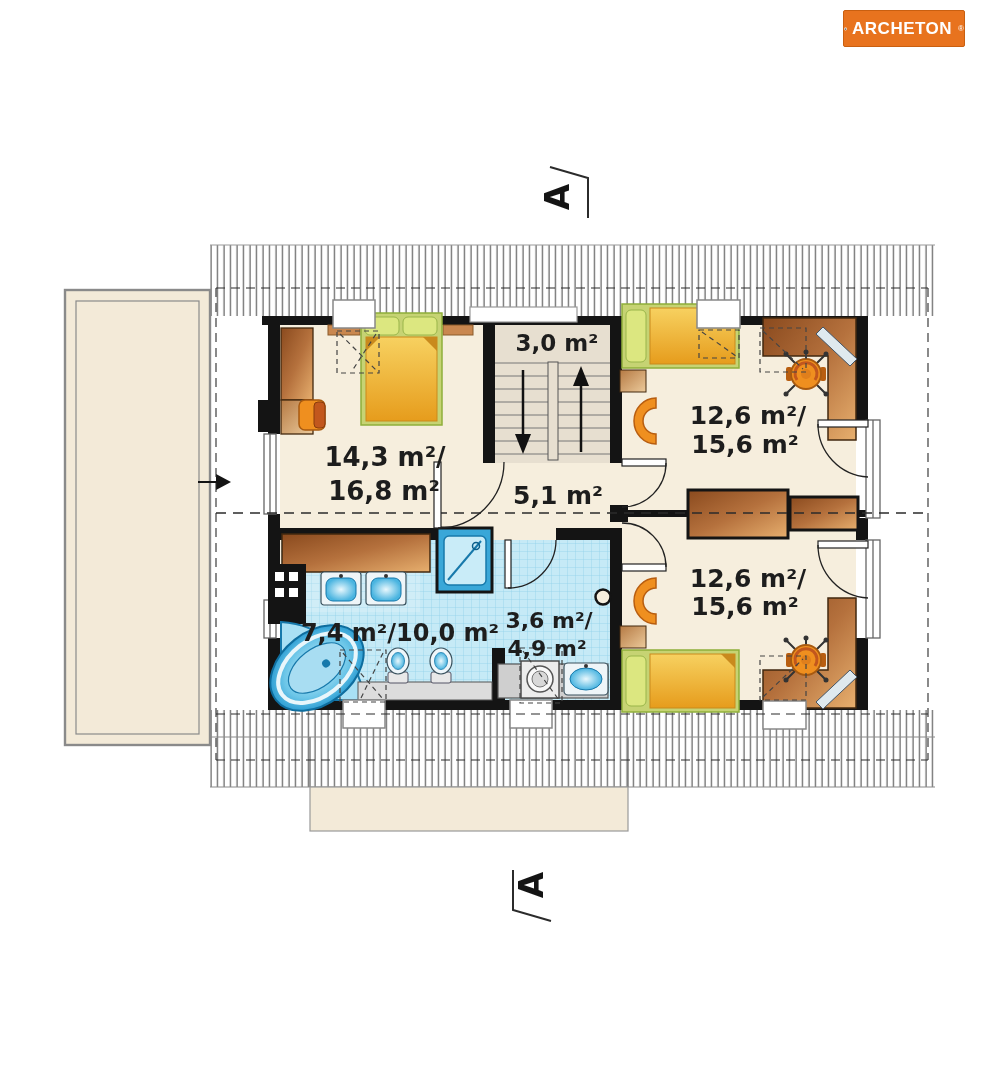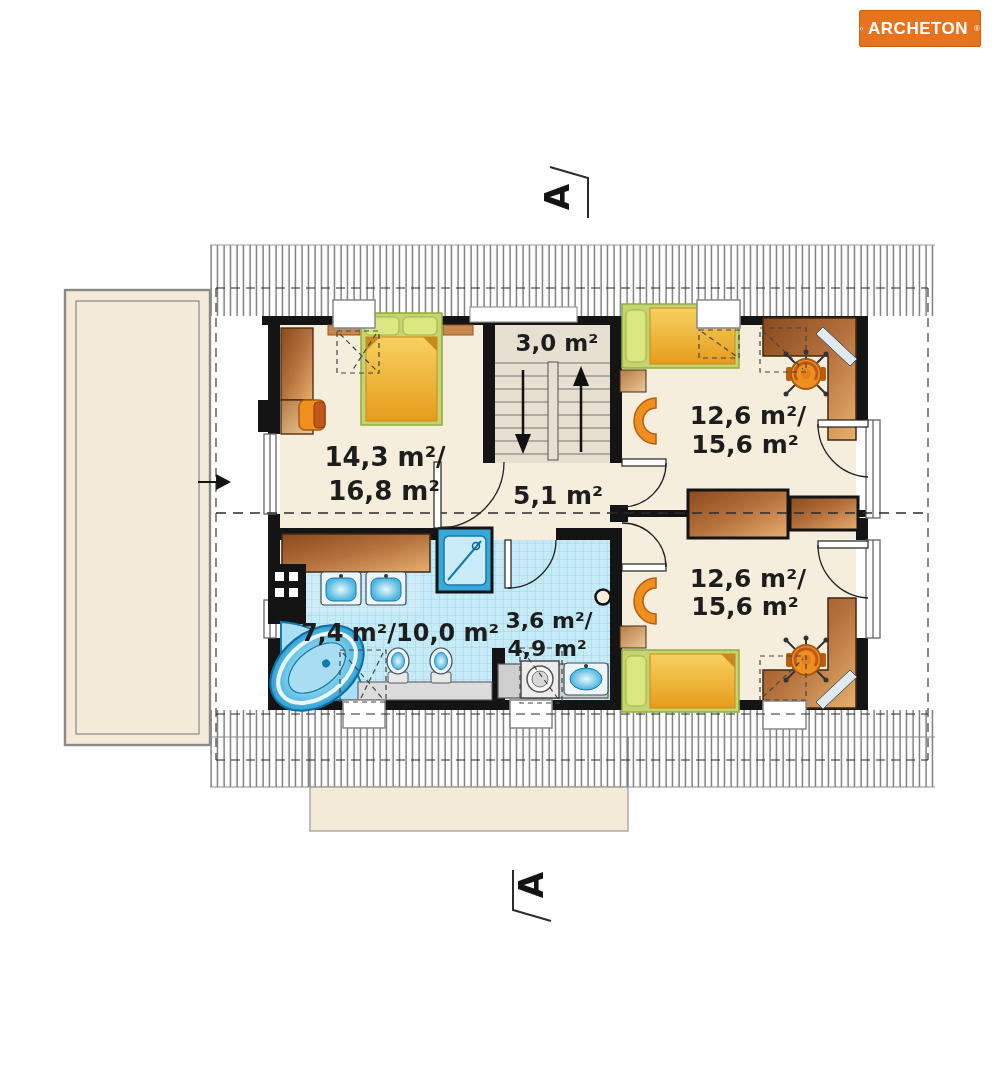--- a/index.html
+++ b/index.html
@@ -1,21 +1,21 @@
 <!DOCTYPE html>
 <html><head>
 <meta charset="utf-8">
 <style>
   html,body{margin:0;padding:0;background:#fff;}
   .stage{position:relative;width:995px;height:1077px;background:#ffffff;overflow:hidden;
          font-family:"DejaVu Sans","Liberation Sans",sans-serif;}
   .plan-svg{position:absolute;left:0;top:0;}
   .logo{position:absolute;left:843px;top:10px;width:122px;height:37px;background:#e8731e;
         border:1px solid #c95f10;border-radius:2px;display:flex;align-items:center;
-        justify-content:center;gap:5px;box-sizing:border-box;margin-left:16px;}
+        justify-content:center;gap:5px;box-sizing:border-box;}
   .logo-text{color:#ffffff;font-weight:bold;font-size:17px;letter-spacing:.5px;
              font-family:"Liberation Sans",sans-serif;line-height:1;}
   .logo-reg{color:#ffffff;font-size:8px;vertical-align:super;line-height:1;margin-left:1px;
             font-family:"Liberation Sans",sans-serif;}
   .room-label{fill:#1d1d1d;font-weight:bold;}
   .marker-label{fill:#141414;font-weight:bold;font-size:34px;}
 </style>
 </head>
 <body>
 

